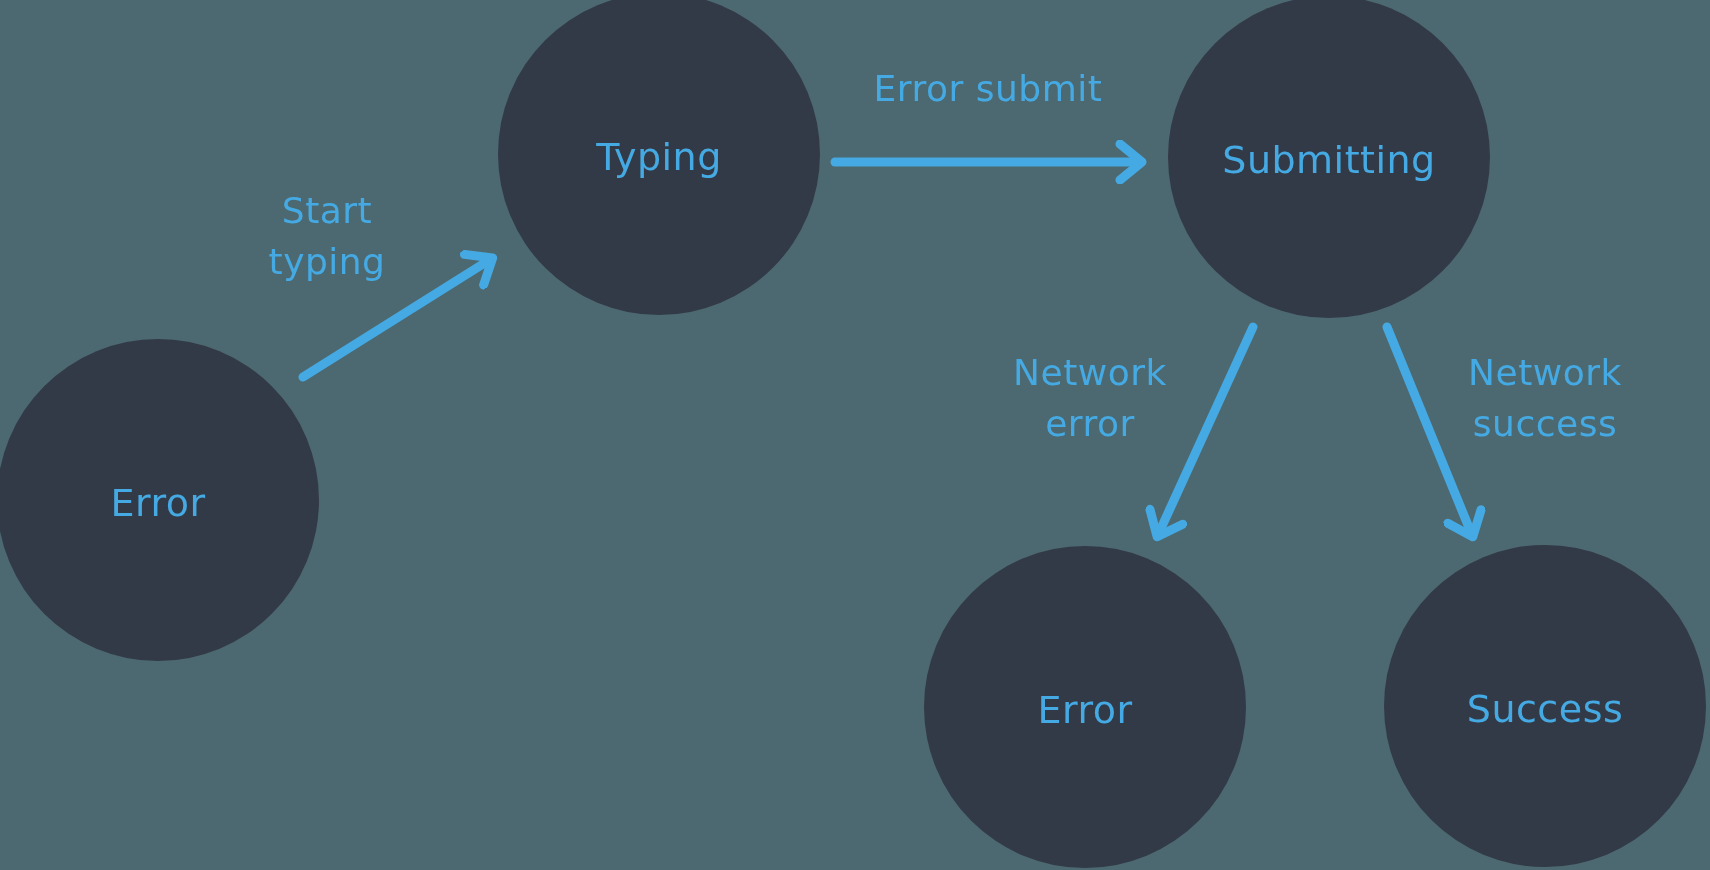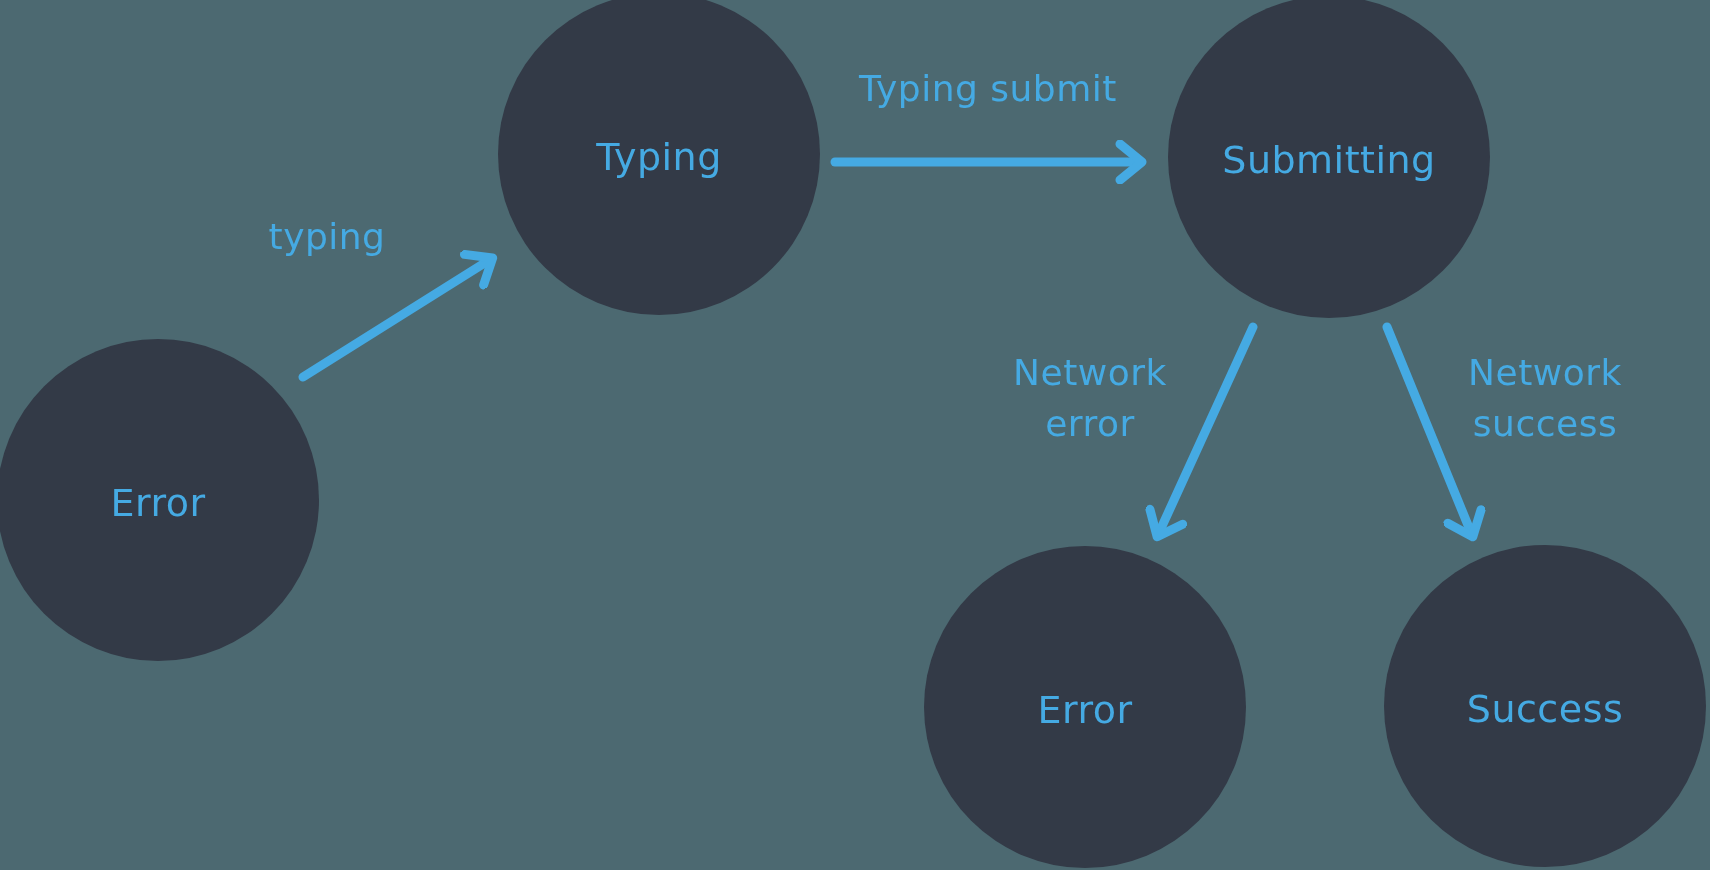--- a/index.html
+++ b/index.html
@@ -106,25 +106,26 @@
 
   <div class="node node-error">
     <span class="node-label">Error</span>
   </div>
 
   <div class="node node-success">
     <span class="node-label">Success</span>
   </div>
 
   <div class="edge-label label-start-typing">
+    <span>Start</span>
     <span>typing</span>
   </div>
 
   <div class="edge-label label-press-submit">
-    <span>Typing submit</span>
+    <span>Error submit</span>
   </div>
 
   <div class="edge-label label-network-error">
     <span>Network</span>
     <span>error</span>
   </div>
 
   <div class="edge-label label-network-success">
     <span>Network</span>
     <span>success</span>

